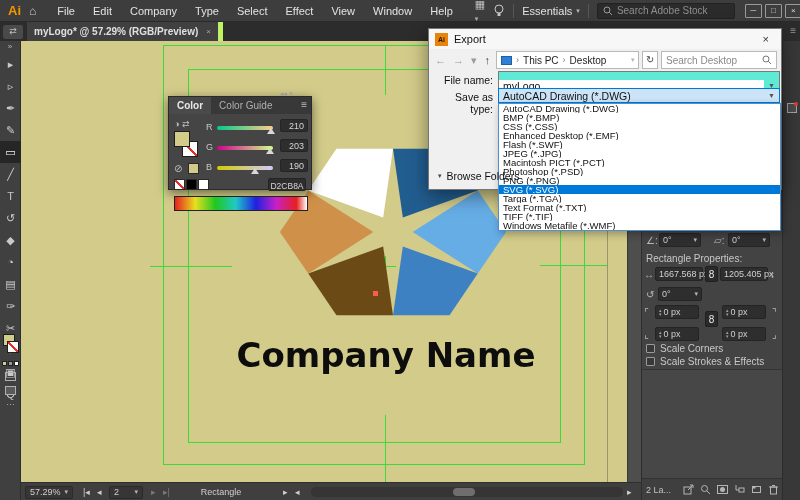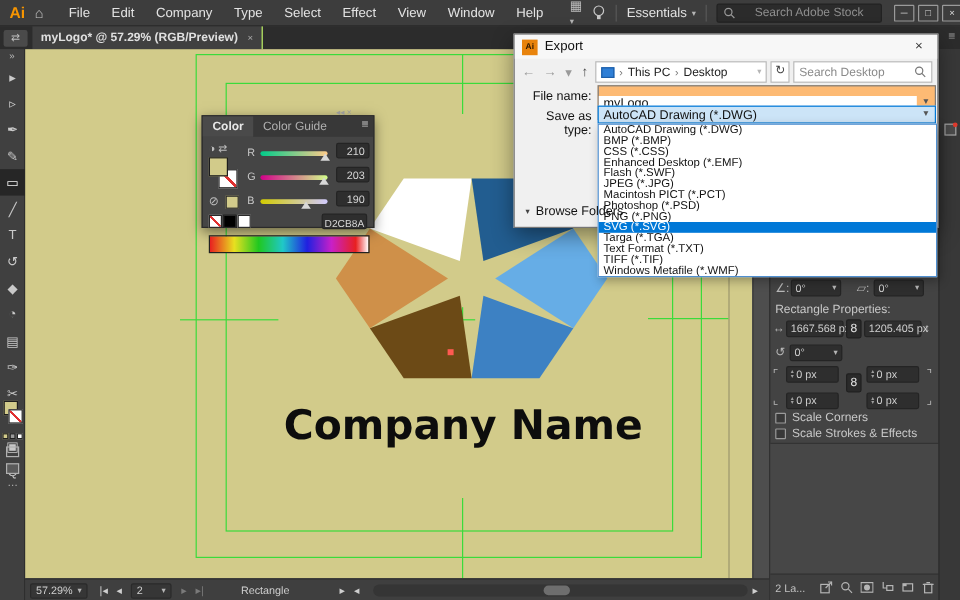--- a/index.html
+++ b/index.html
@@ -11,29 +11,29 @@
   .ai-logo { color:#f79500; font-weight:bold; font-size:13px; margin:0 8px 0 8px; }
   .home-ic { color:#c8c8c8; font-size:12px; margin-right:12px; }
   .menu-item { padding:0 9px; font-size:11px; color:#e3e3e3; cursor:default; }
   .mb-right { margin-left:auto; display:flex; align-items:center; }
   .vdiv { width:1px; height:14px; background:#575757; margin:0 8px; }
   .bulb svg { display:block; }
   .workspace { font-size:11px; color:#e3e3e3; display:flex; align-items:center; gap:4px; }
   .ws-grid { color:#bdbdbd; font-size:11px; letter-spacing:-1px; }
   .tri { font-size:7px; color:#b5b5b5; }
   .stock-search { width:138px; height:16px; background:#2b2b2b; border:1px solid #222; border-radius:2px; display:flex; align-items:center; padding:0 5px; gap:4px; }
-  .stock-search input { flex:1; background:transparent; border:0; outline:none; color:#cfcfcf; font-size:10px; font-family:inherit; min-width:0;margin-left:12px; }
+  .stock-search input { flex:1; background:transparent; border:0; outline:none; color:#cfcfcf; font-size:10px; font-family:inherit; min-width:0; }
   .stock-search input::placeholder { color:#8f8f8f; }
   .winbtns { display:flex; gap:3px; margin:0 4px 0 10px; }
   .winbtn { width:17px; height:14px; border:1px solid #9a9a9a; color:#d8d8d8; font-size:8px; display:flex; align-items:center; justify-content:center; border-radius:1px; }
 
   
   #tabbar { position:absolute; left:0; top:22px; width:800px; height:19px; background:#2c2c2c; }
   .tab-left { position:absolute; left:3px; top:3px; width:20px; height:14px; background:#4a4a4a; border-radius:2px; color:#bdbdbd; font-size:9px; text-align:center; line-height:13px; }
-  .doc-tab { position:absolute; left:27px; top:0; height:19px; background:#404040; border-right:1px solid #bef264; display:flex; align-items:center; padding:0 7px; gap:8px; }
+  .doc-tab { position:absolute; left:27px; top:0; height:19px; background:#404040; border-right:5px solid #bef264; display:flex; align-items:center; padding:0 7px; gap:8px; }
   .doc-tab .t { font-size:10px; color:#e0e0e0; font-weight:bold; }
   .doc-tab .x { font-size:8px; color:#a8a8a8; }
   .tab-right-ic { position:absolute; right:4px; top:3px; color:#999; font-size:10px; }
 
   
   #toolbar { position:absolute; left:0; top:41px; width:21px; height:459px; background:#404040; border-right:1px solid #2e2e2e; }
   .tb-collapse { text-align:center; color:#b5b5b5; font-size:8px; height:12px; line-height:12px; }
   .tool { width:21px; height:22px; display:flex; align-items:center; justify-content:center; color:#c9c9c9; font-size:11px; }
   .tool.selected { background:#262626; color:#f0f0f0; }
   .swatch-fill { position:absolute; left:3px; top:293px; width:12px; height:12px; border:1px solid #1f1f1f; }
@@ -127,21 +127,21 @@
   .nav-up { color:#444; font-size:11px; padding:0 3px; }
   .addr-box { width:168px; height:18px; background:#fff; border:1px solid #b8b8b8; display:flex; align-items:center; padding:0 4px; gap:4px; font-size:10px; color:#222; }
   .pc-ic { width:11px; height:9px; background:#2f7fd6; border:1px solid #1d5ea8; }
   .crumb-sep { color:#777; font-size:9px; }
   .addr-box .tri { margin-left:auto; }
   .refresh-box { width:18px; height:18px; background:#fff; border:1px solid #b8b8b8; color:#444; font-size:10px; text-align:center; line-height:16px; }
   .dlg-search { width:116px; height:18px; background:#fff; border:1px solid #b8b8b8; display:flex; align-items:center; padding:0 4px; }
   .dlg-search input { flex:1; border:0; outline:none; font-size:10px; color:#333; font-family:inherit; min-width:0; }
   .dlg-search input::placeholder { color:#8a8a8a; }
   .frow-label { position:absolute; font-size:10.5px; color:#111; text-align:right; width:60px; }
-  .fname-field { position:absolute; left:69px; top:42px; width:282px; height:29px; background:#fdba74; border:1px solid #7a7a7a; display:flex; align-items:center; }
+  .fname-field { position:absolute; left:69px; top:42px; width:282px; height:29px; background:#5eead4; border:1px solid #7a7a7a; display:flex; align-items:center; }
   .fname-field input { flex:1; border:0; outline:none; font-size:10.5px; padding:0 4px; color:#111; font-family:inherit; }
   .combo-tri { color:#555; font-size:7px; padding:0 4px; }
   .stype-field { position:absolute; left:69px; top:59px; width:282px; height:15px; background:#cce4f7; border:1px solid #0078d7; display:flex; align-items:center; font-size:10.5px; color:#111; }
   .stype-field .val { flex:1; padding:0 4px; }
   .type-list { position:absolute; left:69px; top:74px; width:283px; background:#fff; border:1px solid #4f8fd0; box-shadow:2px 3px 8px rgba(0,0,0,.3); }
   .type-row { height:9px; font-size:9.5px; line-height:9px; color:#111; padding:0 4px; white-space:nowrap; overflow:hidden; }
   .type-row.selected { background:#0078d7; color:#fff; }
   .browse-folders { position:absolute; left:9px; top:141px; display:flex; align-items:center; gap:5px; font-size:10.5px; color:#111; }
   .browse-folders .tri { color:#444; }
 

